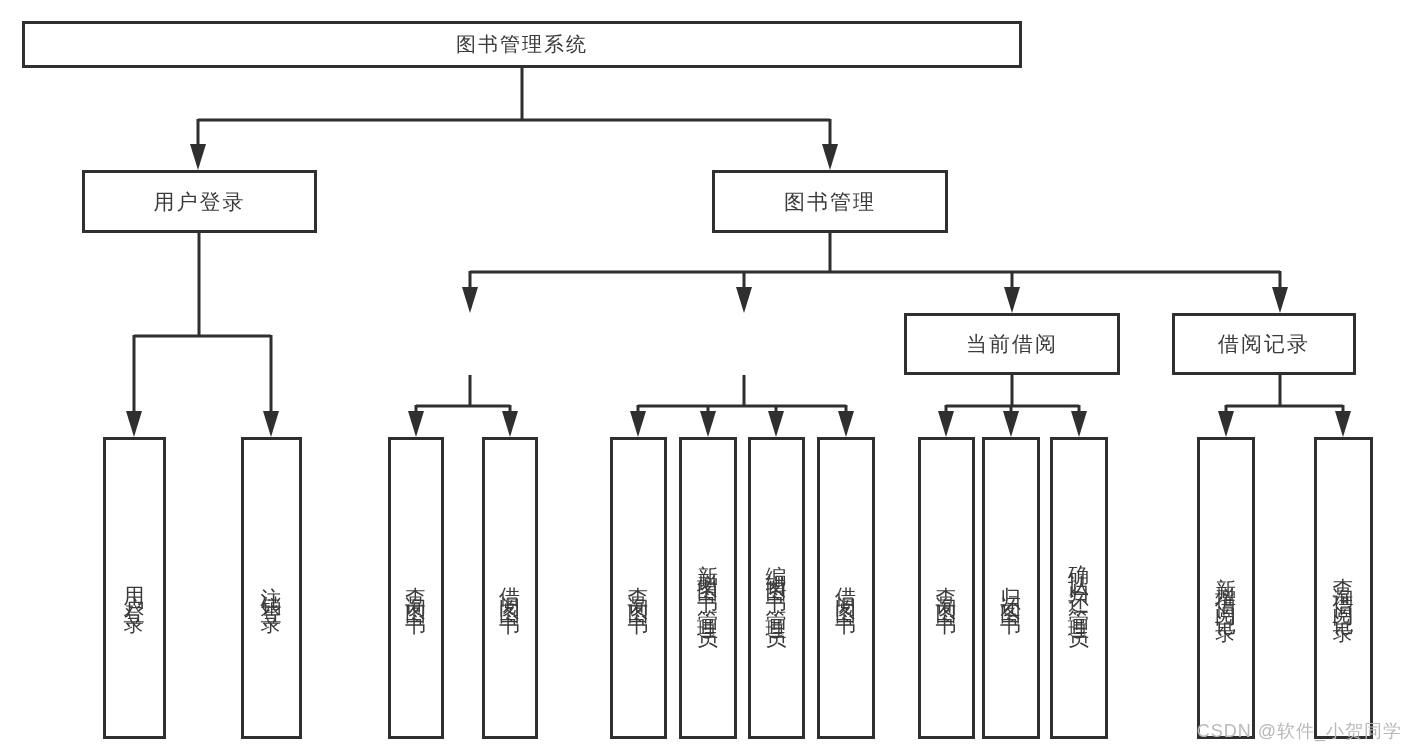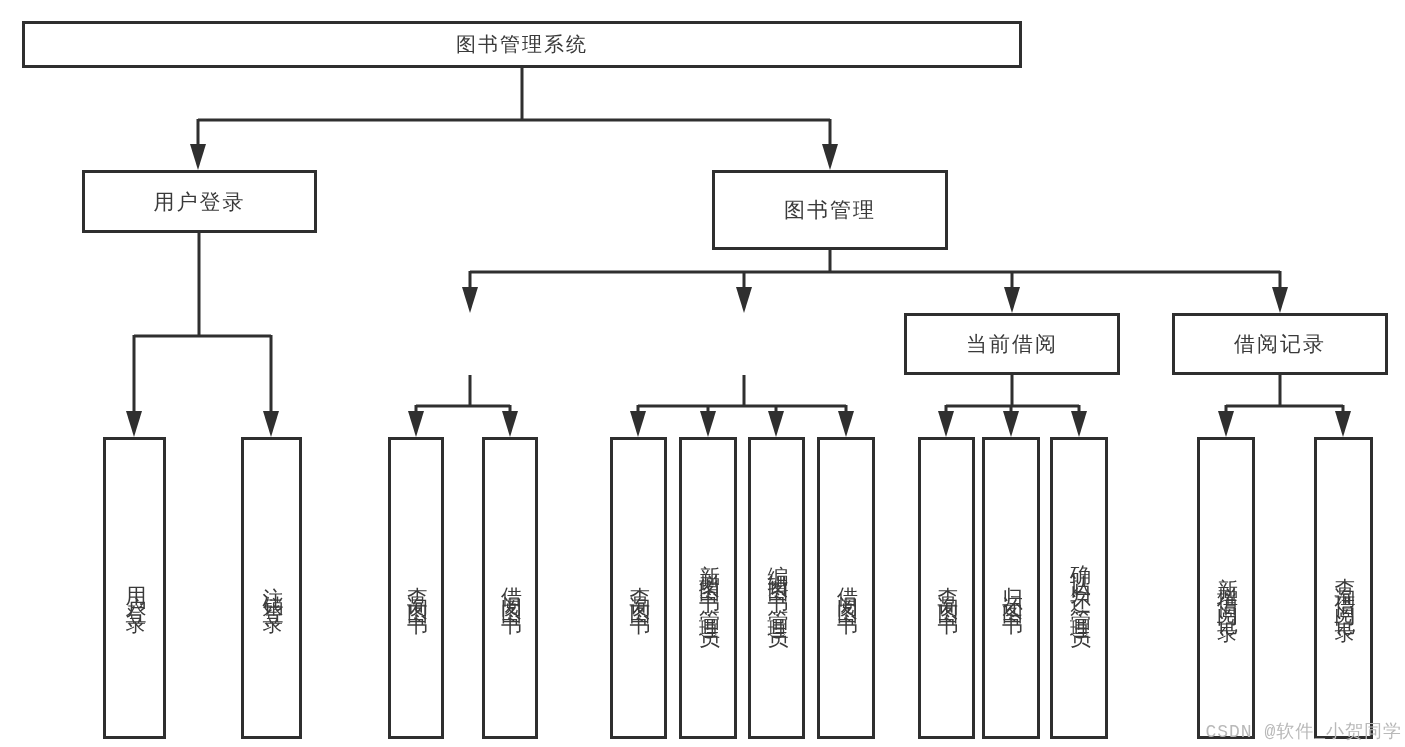--- a/index.html
+++ b/index.html
@@ -1,20 +1,20 @@
 <!DOCTYPE html>
 <html><head>
 <meta charset="utf-8">
 <style>
   html, body { margin:0; padding:0; background:#ffffff; }
   .stage {
     position:relative;
     width:1405px; height:747px;
     background:#ffffff;
-    font-family:Liberation Mono, monospace;
+    font-family:Liberation Sans, sans-serif;
     overflow:hidden;
   }
   svg.wires {
     position:absolute; left:0; top:0; width:1405px; height:747px;
     z-index:1;
   }
   .node {
     position:absolute;
     box-sizing:border-box;
     background:#ffffff;
@@ -92,28 +92,28 @@
     </g>
   </svg>
 
   <div class="node root" style="left:22px;top:21px;width:1000px;height:47px">
     <span class="h-label">图书管理系统</span>
   </div>
 
   <div class="node" style="left:82px;top:170px;width:235px;height:63px">
     <span class="h-label">用户登录</span>
   </div>
-  <div class="node" style="left:712px;top:170px;width:236px;height:80px">
+  <div class="node" style="left:712px;top:170px;width:236px;height:63px">
     <span class="h-label">图书管理</span>
   </div>
 
   <div class="node" style="left:904px;top:313px;width:216px;height:62px">
     <span class="h-label">当前借阅</span>
   </div>
-  <div class="node" style="left:1172px;top:313px;width:216px;height:62px">
+  <div class="node" style="left:1172px;top:313px;width:184px;height:62px">
     <span class="h-label">借阅记录</span>
   </div>
 
   <div class="node leaf" style="left:103px;top:437px;width:63px;height:302px">
     <span class="vtext">用户登录</span>
   </div>
   <div class="node leaf" style="left:241px;top:437px;width:61px;height:302px">
     <span class="vtext">注销登录</span>
   </div>
 

